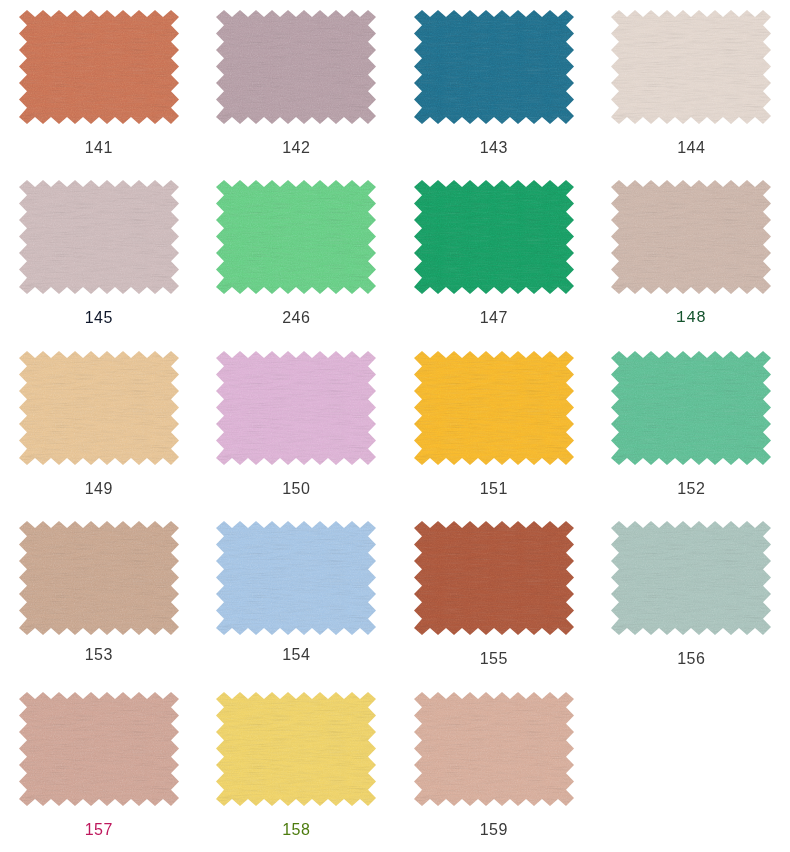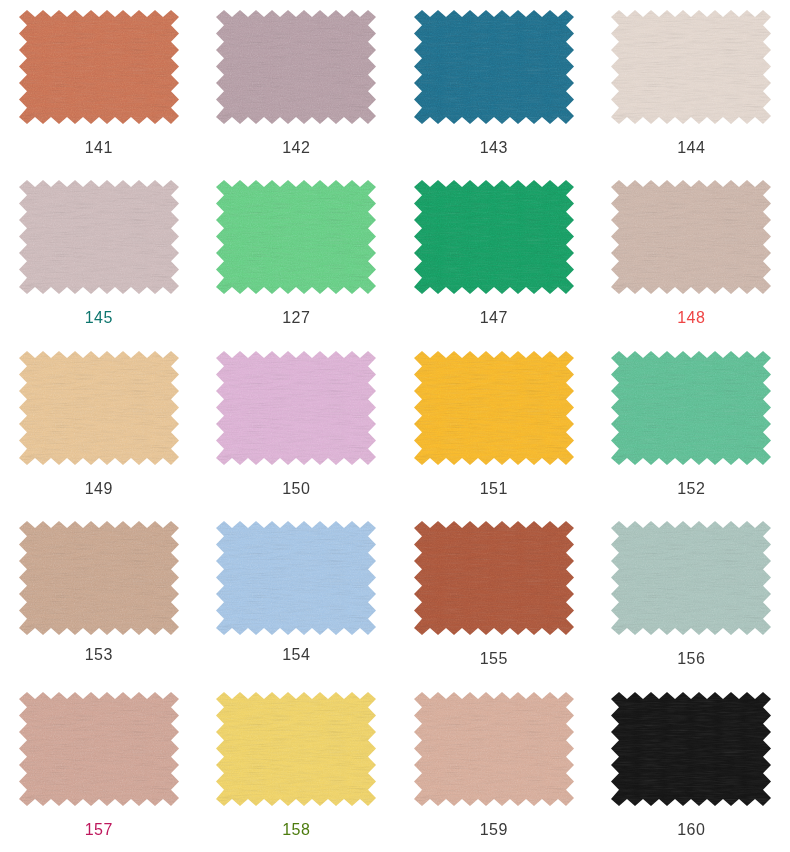--- a/index.html
+++ b/index.html
@@ -156,33 +156,33 @@
     <div class="swatch-cell">
       <div class="swatch-chip" title="145">
         <svg viewBox="0 0 160 114" preserveAspectRatio="none">
           <g clip-path="url(#pinkedClip)">
             <rect x="0" y="0" width="160" height="114" fill="#cdb9ba"></rect>
             <rect x="0" y="0" width="160" height="114" filter="url(#fabricNoise)" class="chip-texture"></rect>
             <rect x="0" y="0" width="160" height="114" filter="url(#fabricWeave)" class="chip-weave"></rect>
           </g>
         </svg>
       </div>
-      <div class="swatch-label" style="color: #0f766e;">145</div>
+      <div class="swatch-label" style="color: #0f172a;">145</div>
     </div>
     <div class="swatch-cell">
       <div class="swatch-chip" title="146">
         <svg viewBox="0 0 160 114" preserveAspectRatio="none">
           <g clip-path="url(#pinkedClip)">
             <rect x="0" y="0" width="160" height="114" fill="#64ce81"></rect>
             <rect x="0" y="0" width="160" height="114" filter="url(#fabricNoise)" class="chip-texture"></rect>
             <rect x="0" y="0" width="160" height="114" filter="url(#fabricWeave)" class="chip-weave"></rect>
           </g>
         </svg>
       </div>
-      <div class="swatch-label" style="color: rgb(58, 58, 58);">127</div>
+      <div class="swatch-label" style="color: rgb(58, 58, 58);">246</div>
     </div>
     <div class="swatch-cell">
       <div class="swatch-chip" title="147">
         <svg viewBox="0 0 160 114" preserveAspectRatio="none">
           <g clip-path="url(#pinkedClip)">
             <rect x="0" y="0" width="160" height="114" fill="#169a60"></rect>
             <rect x="0" y="0" width="160" height="114" filter="url(#fabricNoise)" class="chip-texture"></rect>
             <rect x="0" y="0" width="160" height="114" filter="url(#fabricWeave)" class="chip-weave"></rect>
           </g>
         </svg>
@@ -192,21 +192,21 @@
     <div class="swatch-cell">
       <div class="swatch-chip" title="148">
         <svg viewBox="0 0 160 114" preserveAspectRatio="none">
           <g clip-path="url(#pinkedClip)">
             <rect x="0" y="0" width="160" height="114" fill="#ccb4a8"></rect>
             <rect x="0" y="0" width="160" height="114" filter="url(#fabricNoise)" class="chip-texture"></rect>
             <rect x="0" y="0" width="160" height="114" filter="url(#fabricWeave)" class="chip-weave"></rect>
           </g>
         </svg>
       </div>
-      <div class="swatch-label" style="color: #ef4444;">148</div>
+      <div class="swatch-label" style="color: #14532d; font-family: Liberation Mono, monospace;">148</div>
     </div>
     <div class="swatch-cell">
       <div class="swatch-chip" title="149">
         <svg viewBox="0 0 160 114" preserveAspectRatio="none">
           <g clip-path="url(#pinkedClip)">
             <rect x="0" y="0" width="160" height="114" fill="#e8c392"></rect>
             <rect x="0" y="0" width="160" height="114" filter="url(#fabricNoise)" class="chip-texture"></rect>
             <rect x="0" y="0" width="160" height="114" filter="url(#fabricWeave)" class="chip-weave"></rect>
           </g>
         </svg>
@@ -326,25 +326,13 @@
         <svg viewBox="0 0 160 114" preserveAspectRatio="none">
           <g clip-path="url(#pinkedClip)">
             <rect x="0" y="0" width="160" height="114" fill="#d7ab98"></rect>
             <rect x="0" y="0" width="160" height="114" filter="url(#fabricNoise)" class="chip-texture"></rect>
             <rect x="0" y="0" width="160" height="114" filter="url(#fabricWeave)" class="chip-weave"></rect>
           </g>
         </svg>
       </div>
       <div class="swatch-label" style="color: rgb(58, 58, 58);">159</div>
     </div>
-    <div class="swatch-cell">
-      <div class="swatch-chip" title="160">
-        <svg viewBox="0 0 160 114" preserveAspectRatio="none">
-          <g clip-path="url(#pinkedClip)">
-            <rect x="0" y="0" width="160" height="114" fill="#141414"></rect>
-            <rect x="0" y="0" width="160" height="114" filter="url(#fabricNoise)" class="chip-texture"></rect>
-            <rect x="0" y="0" width="160" height="114" filter="url(#fabricWeave)" class="chip-weave"></rect>
-          </g>
-        </svg>
-      </div>
-      <div class="swatch-label" style="color: rgb(58, 58, 58);">160</div>
-    </div>
   </main>
 
 </body></html>

